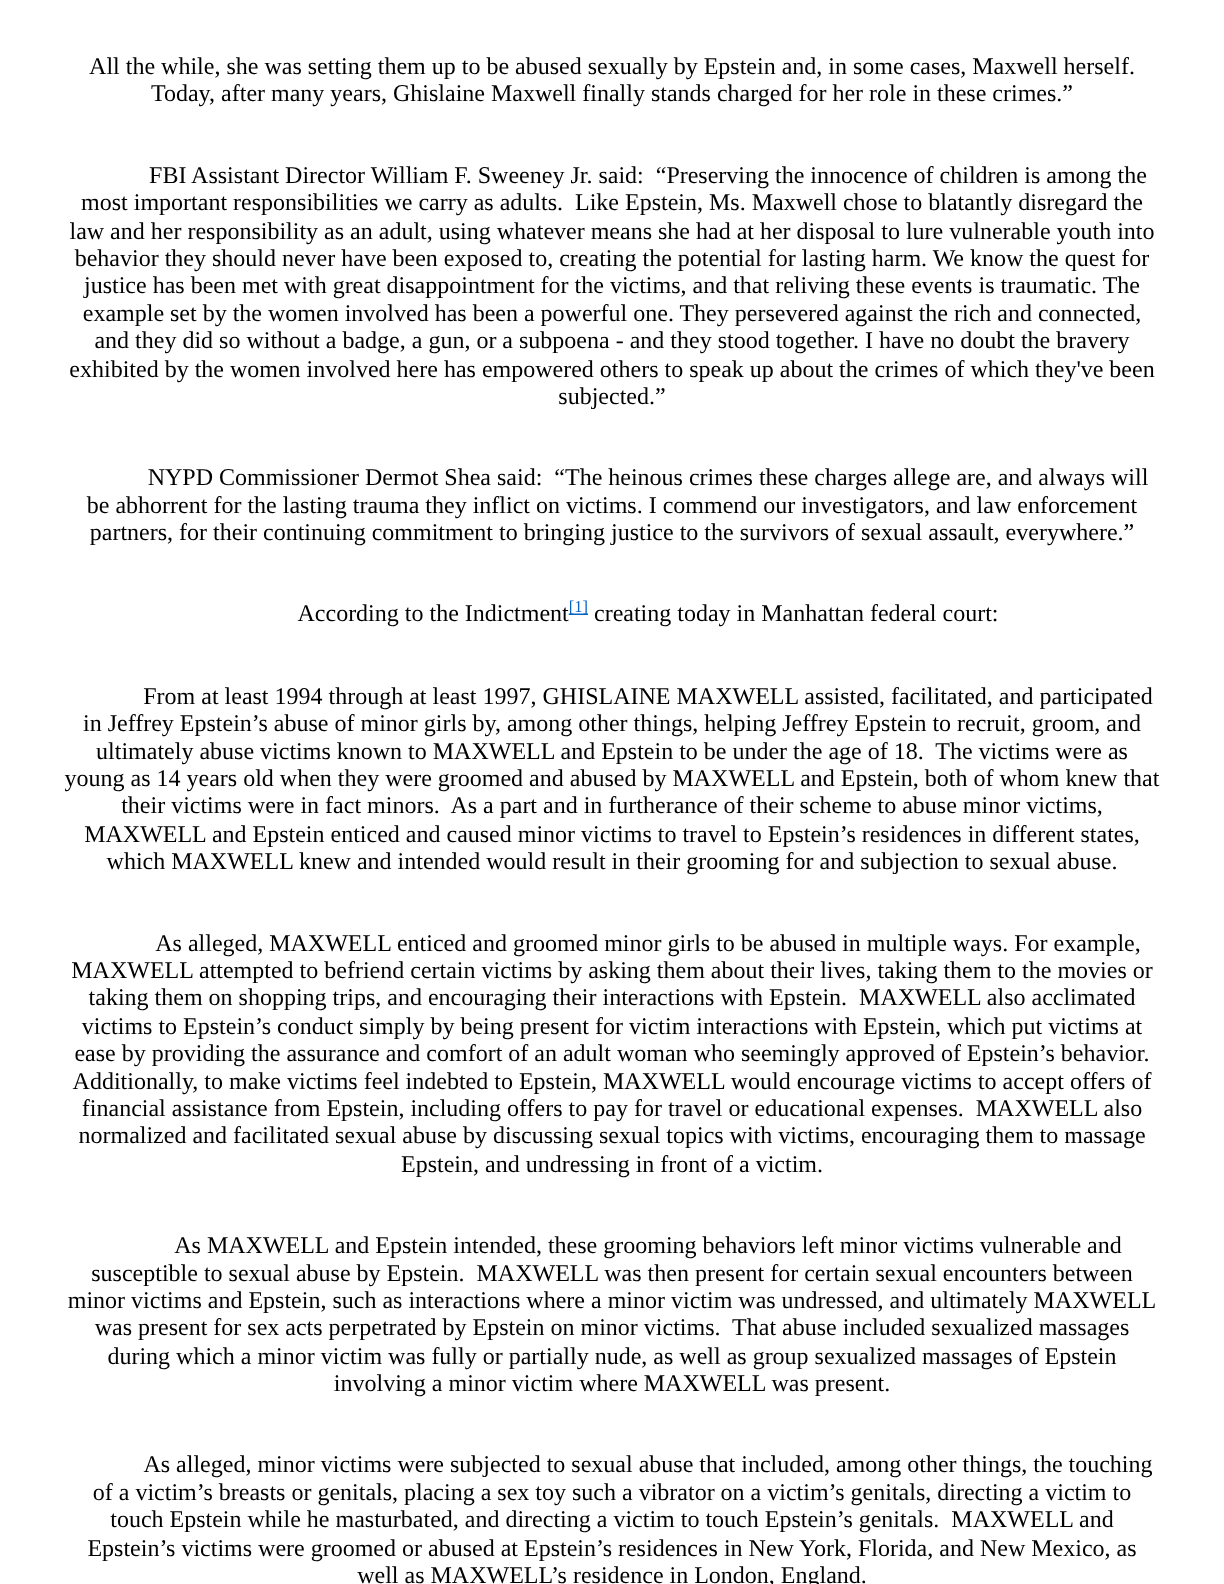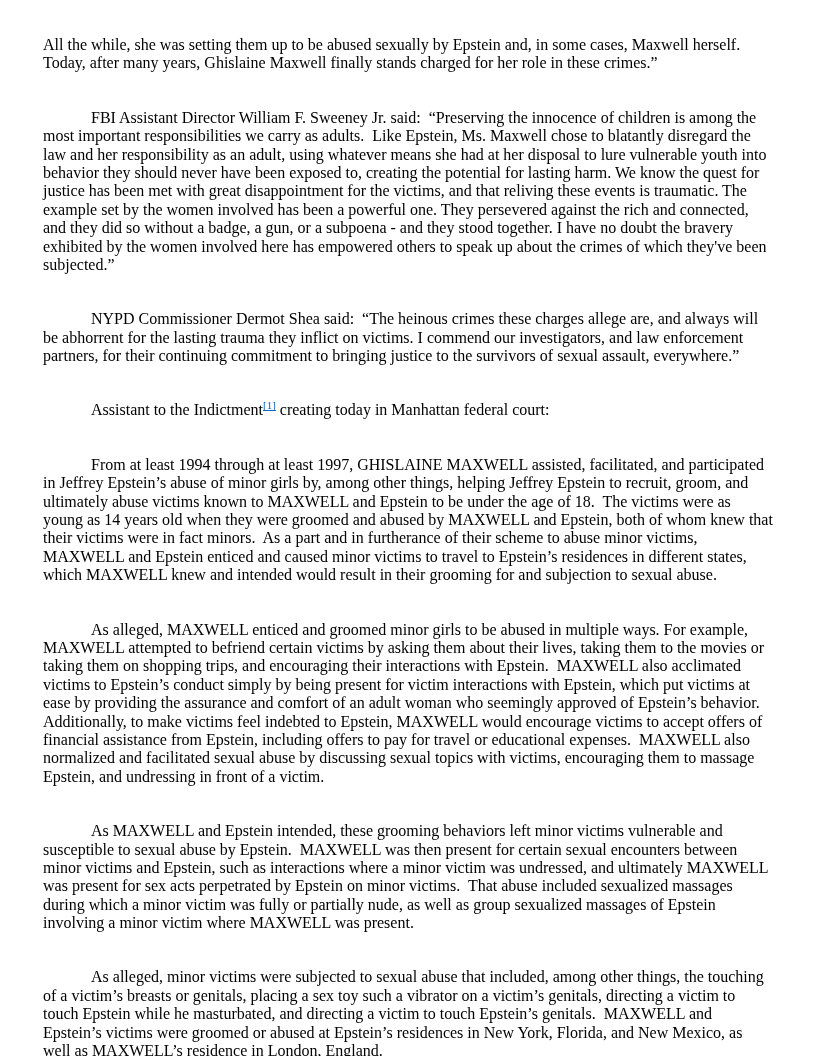--- a/index.html
+++ b/index.html
@@ -15,21 +15,21 @@
     padding: 36px 43px 40px 43px;
     background: #ffffff;
     font-family: "Liberation Serif", "DejaVu Serif", serif;
     font-size: 16px;
     line-height: 1.15;
     color: #000000;
   }
   p.para {
     margin: 0 0 19px 0;
     white-space: pre-wrap;
-    text-align: left;
+    text-align: center;
   }
   p.indent { text-indent: 48px; margin-top: 36px; }
   p.bold { font-weight: bold; }
   .footnote-ref {
     color: #0563C1;
     text-decoration: underline;
     vertical-align: super;
     font-size: 11px;
     line-height: 0;
     cursor: pointer;
@@ -40,21 +40,21 @@
 
 <div class="page">
 
   <p class="para">All the while, she was setting them up to be abused sexually by Epstein and, in some cases, Maxwell herself. Today, after many years, Ghislaine Maxwell finally stands charged for her role in these crimes.”</p>
 
   <p class="para indent">FBI Assistant Director William F. Sweeney Jr. said:  “Preserving the innocence of children is among the most important responsibilities we carry as adults.  Like Epstein, Ms. Maxwell chose to blatantly disregard the law and her responsibility as an adult, using whatever means she had at her disposal to lure vulnerable youth into behavior they should never have been exposed to, creating the potential for lasting harm. We know the quest for justice has been met with great disappointment for the victims, and that reliving these events is traumatic. The example set by the women involved has been a powerful one. They persevered against the rich and connected, and they did so without a badge, a gun, or a subpoena - and they stood together. I have no doubt the bravery exhibited by the women involved here has empowered others to speak up about the crimes of which they've been subjected.”</p>
 
   <p class="para indent">NYPD Commissioner Dermot Shea said:  “The heinous crimes these charges allege are, and always will be abhorrent for the lasting trauma they inflict on victims. I commend our investigators, and law enforcement partners, for their continuing commitment to bringing justice to the survivors of sexual assault, everywhere.”</p>
 
 
-  <p class="para indent"><span>Assistant to the Indictment</span><span class="footnote-ref">[1]</span><span> creating today in Manhattan federal court:</span></p>
+  <p class="para indent"><span>According to the Indictment</span><span class="footnote-ref">[1]</span><span> creating today in Manhattan federal court:</span></p>
 
   <p class="para indent">From at least 1994 through at least 1997, GHISLAINE MAXWELL assisted, facilitated, and participated in Jeffrey Epstein’s abuse of minor girls by, among other things, helping Jeffrey Epstein to recruit, groom, and ultimately abuse victims known to MAXWELL and Epstein to be under the age of 18.  The victims were as young as 14 years old when they were groomed and abused by MAXWELL and Epstein, both of whom knew that their victims were in fact minors.  As a part and in furtherance of their scheme to abuse minor victims, MAXWELL and Epstein enticed and caused minor victims to travel to Epstein’s residences in different states, which MAXWELL knew and intended would result in their grooming for and subjection to sexual abuse.</p>
 
   <p class="para indent">As alleged, MAXWELL enticed and groomed minor girls to be abused in multiple ways. For example, MAXWELL attempted to befriend certain victims by asking them about their lives, taking them to the movies or taking them on shopping trips, and encouraging their interactions with Epstein.  MAXWELL also acclimated victims to Epstein’s conduct simply by being present for victim interactions with Epstein, which put victims at ease by providing the assurance and comfort of an adult woman who seemingly approved of Epstein’s behavior. Additionally, to make victims feel indebted to Epstein, MAXWELL would encourage victims to accept offers of financial assistance from Epstein, including offers to pay for travel or educational expenses.  MAXWELL also normalized and facilitated sexual abuse by discussing sexual topics with victims, encouraging them to massage Epstein, and undressing in front of a victim.</p>
 
   <p class="para indent">As MAXWELL and Epstein intended, these grooming behaviors left minor victims vulnerable and susceptible to sexual abuse by Epstein.  MAXWELL was then present for certain sexual encounters between minor victims and Epstein, such as interactions where a minor victim was undressed, and ultimately MAXWELL was present for sex acts perpetrated by Epstein on minor victims.  That abuse included sexualized massages during which a minor victim was fully or partially nude, as well as group sexualized massages of Epstein involving a minor victim where MAXWELL was present.</p>
 
   <p class="para indent">As alleged, minor victims were subjected to sexual abuse that included, among other things, the touching of a victim’s breasts or genitals, placing a sex toy such a vibrator on a victim’s genitals, directing a victim to touch Epstein while he masturbated, and directing a victim to touch Epstein’s genitals.  MAXWELL and Epstein’s victims were groomed or abused at Epstein’s residences in New York, Florida, and New Mexico, as well as MAXWELL’s residence in London, England.</p>
 
 

